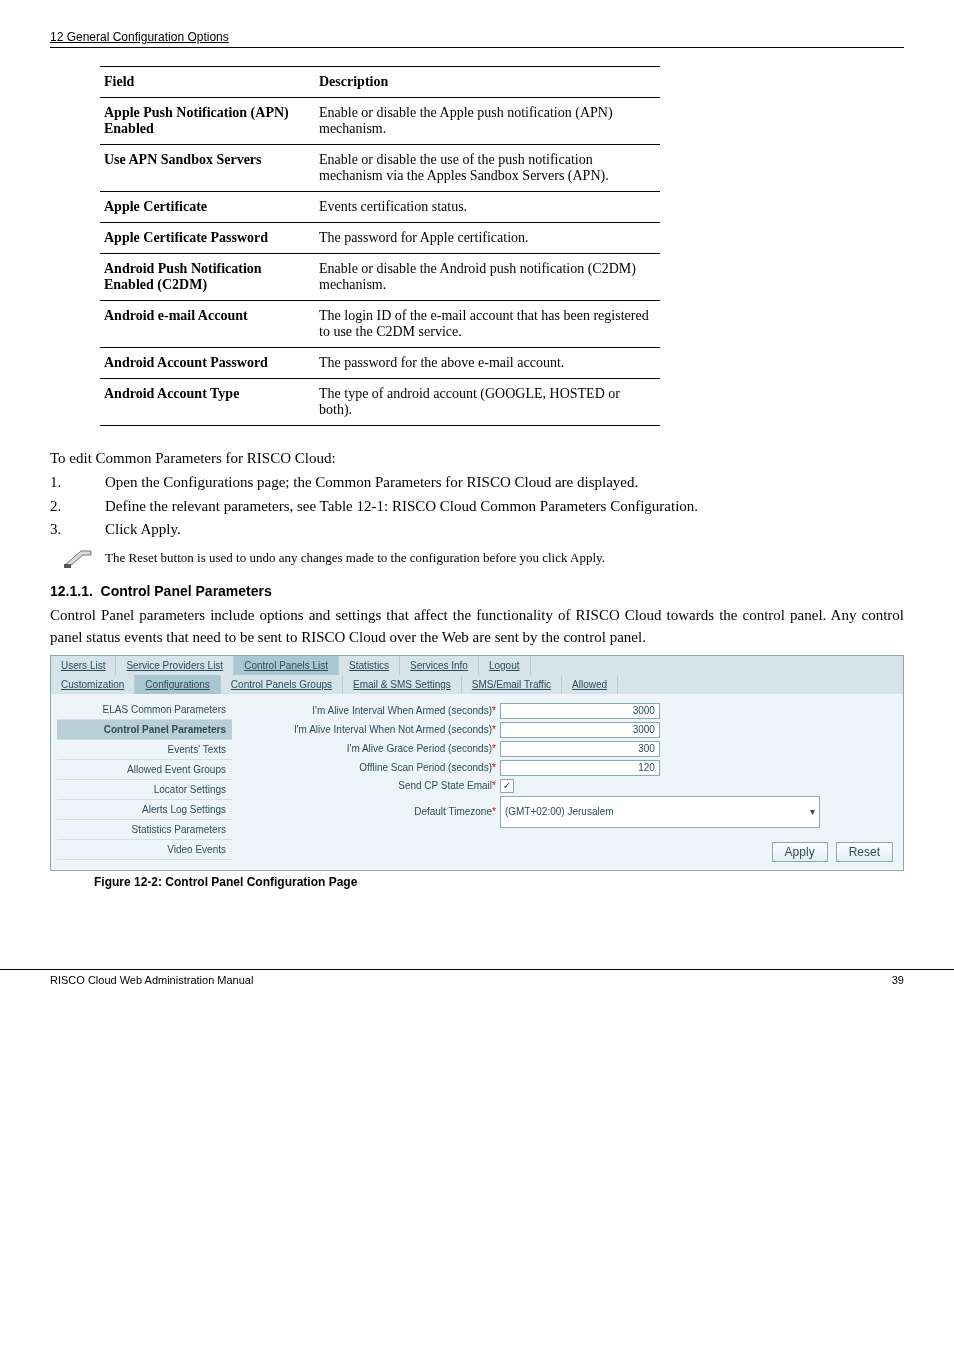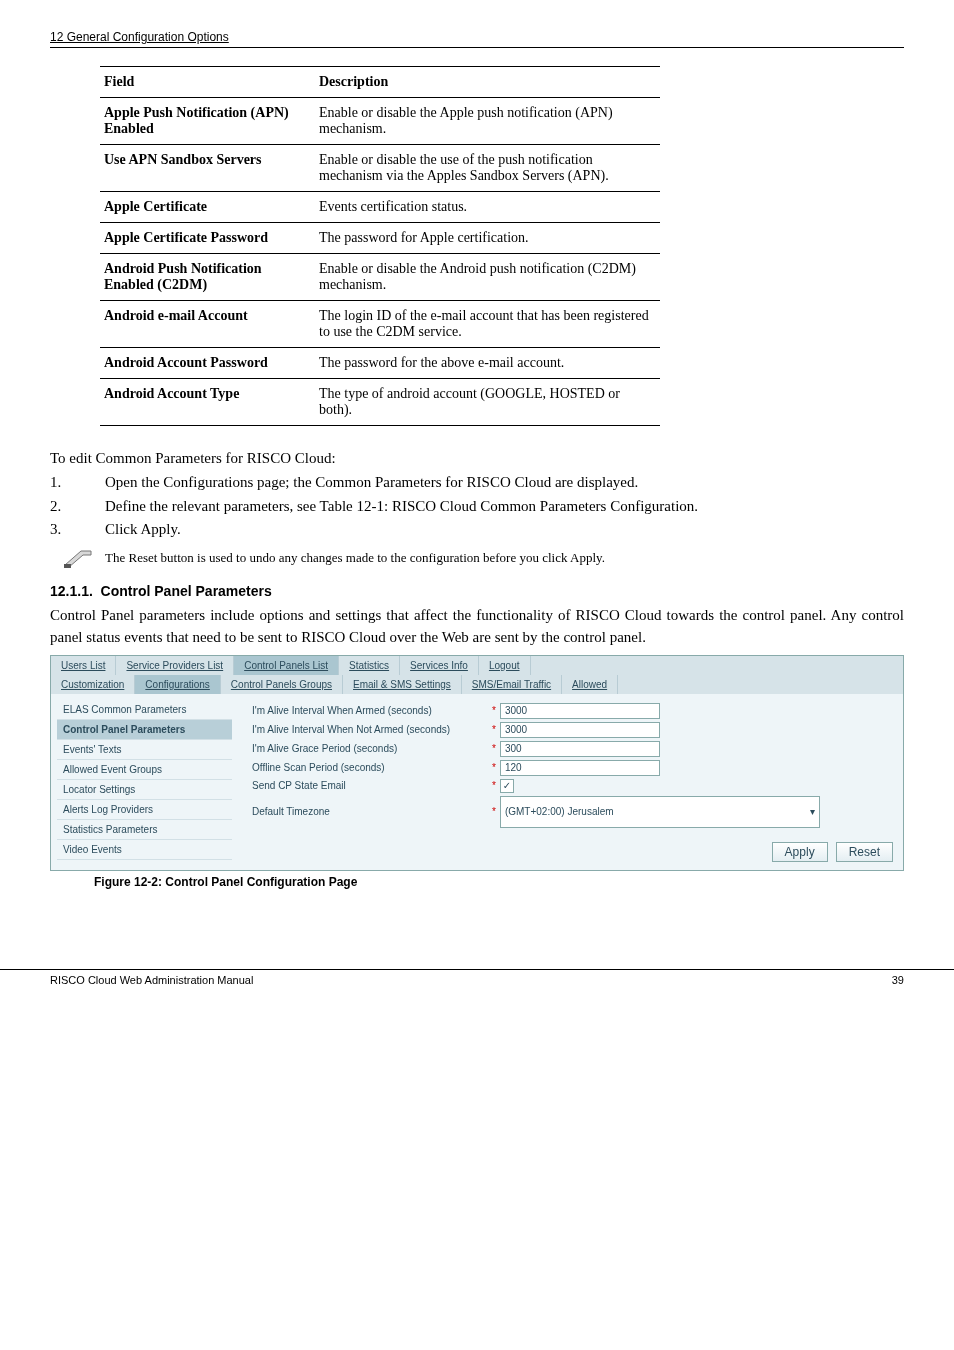--- a/index.html
+++ b/index.html
@@ -108,20 +108,21 @@
   .tab.active {
     background: #aac6d0;
     text-decoration: underline;
   }
   .tab.link { text-decoration: underline; }
   .shot-body {
     display:flex;
     background:#eef5f8;
     padding:6px 6px 10px 6px;
     position:relative;
+    text-align:right;
   }
   .sidenav {
     width:175px;
     flex-shrink:0;
   }
   .sidenav div {
     padding:4px 6px;
     border-bottom:1px solid #d2e0e6;
     color:#2c4c5c;
   }
@@ -288,21 +289,21 @@
         <div class="tab link">SMS/Email Traffic</div>
         <div class="tab link">Allowed</div>
       </div>
     <div class="shot-body">
       <div class="sidenav" id="sidenav">
           <div>ELAS Common Parameters</div>
           <div class="sel">Control Panel Parameters</div>
           <div>Events' Texts</div>
           <div>Allowed Event Groups</div>
           <div>Locator Settings</div>
-          <div>Alerts Log Providers</div>
+          <div>Alerts Log Settings</div>
           <div>Statistics Parameters</div>
           <div>Video Events</div>
         </div>
       <div class="formarea" id="formarea">
           <div class="frow">
             <div class="flabel">I'm Alive Interval When Armed (seconds)</div>
             <span class="star">*</span>
             <div class="finput">3000</div>
           </div>
           <div class="frow">

